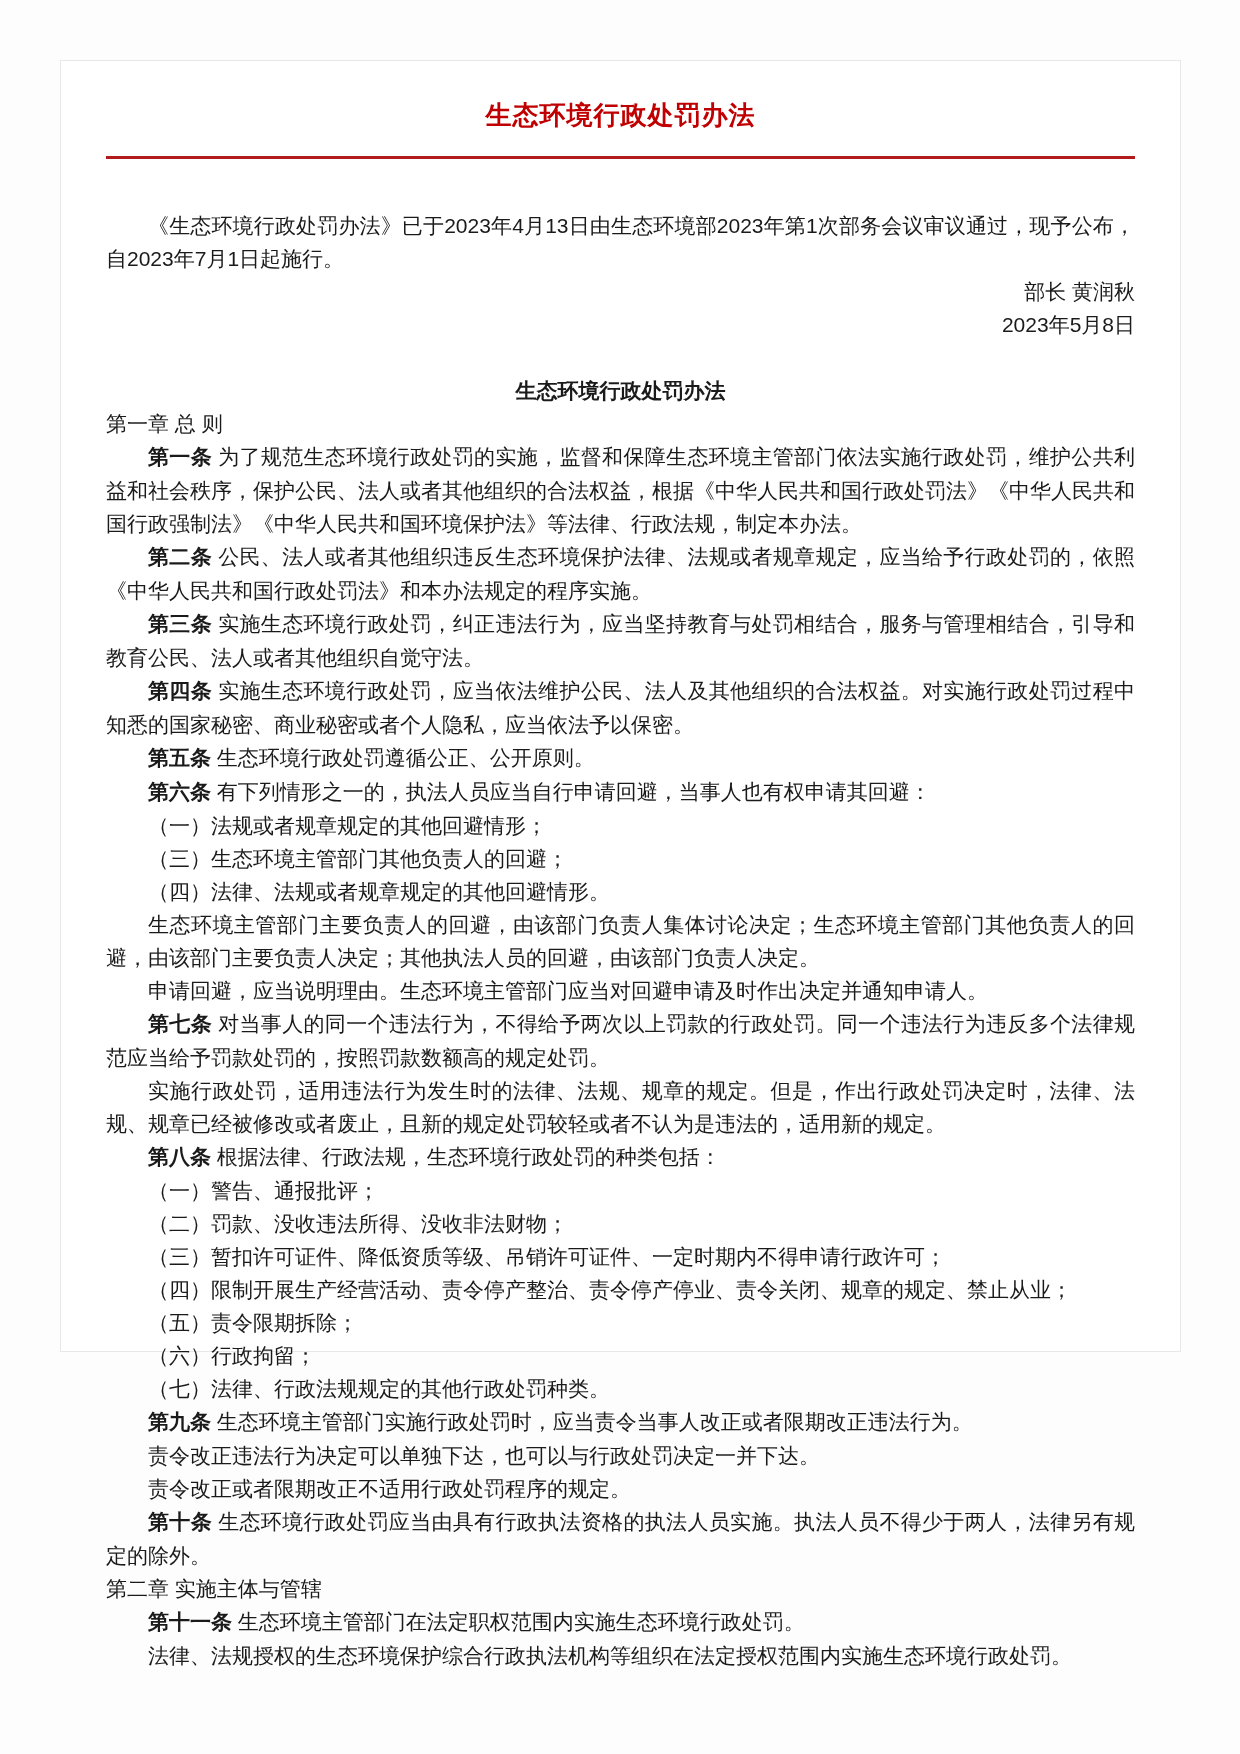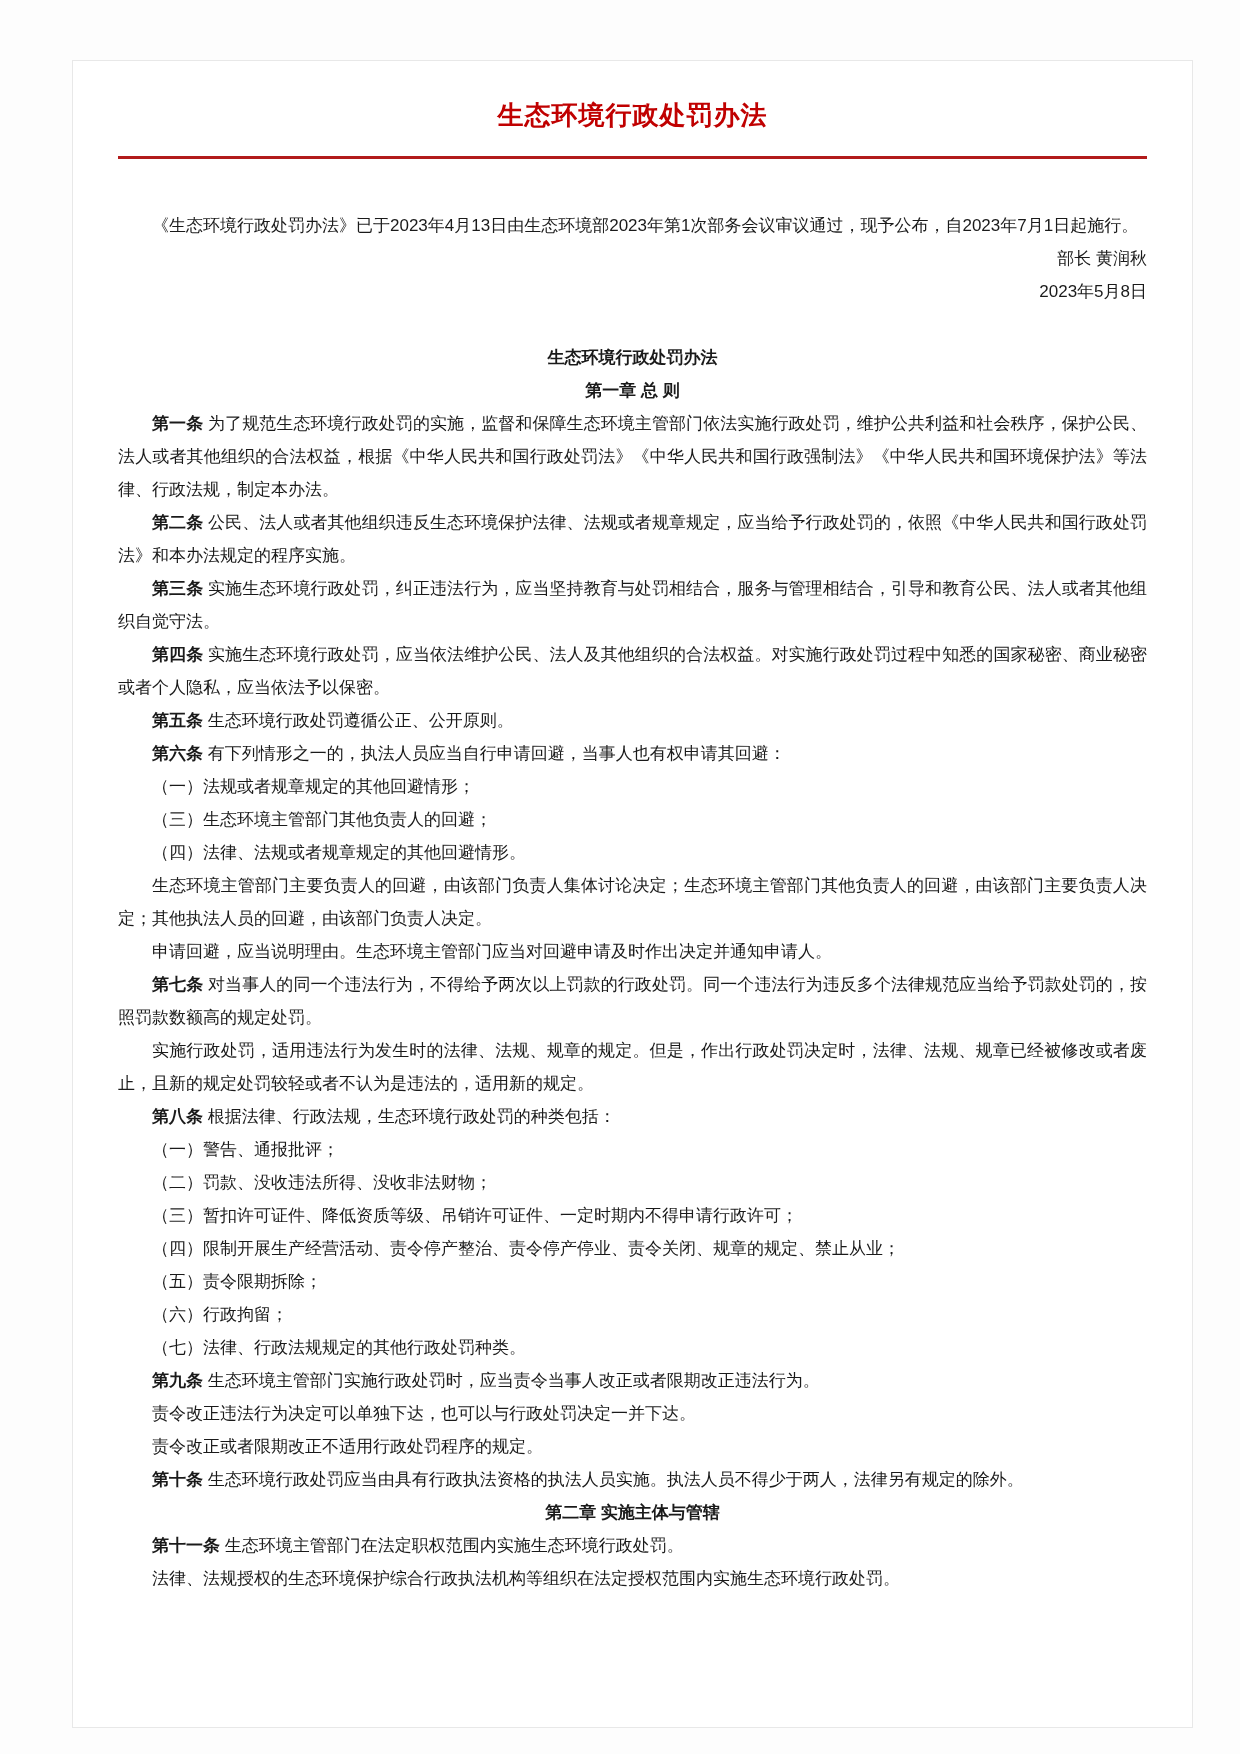--- a/index.html
+++ b/index.html
@@ -9,24 +9,24 @@
     font-family: "Liberation Sans", "DejaVu Sans", sans-serif;
   }
   body {
     position: relative;
     width: 1240px;
     height: 1754px;
     overflow: hidden;
   }
   .page {
     position: absolute;
-    left: 72px;
+    left: 60px;
     top: 60px;
     width: 1121px;
-    height: 1668px;
+    height: 1292px;
     box-sizing: border-box;
     background: #ffffff;
     border: 1px solid #e8e8e8;
     padding: 28px 45px 0 45px;
   }
   .doc-title {
     margin: 0;
     text-align: center;
     font-size: 26px;
     font-weight: bold;
@@ -34,43 +34,43 @@
     color: var(--accent, #c00000);
     letter-spacing: 1px;
   }
   .title-rule {
     height: 3px;
     margin-top: 15px;
     background: var(--rule, #b21b1b);
   }
   .para {
     margin: 0;
-    font-size: 17px;
+    font-size: 21px;
     line-height: 33px;
     color: #1a1a1a;
     text-align: justify;
     text-indent: 2em;
     word-break: break-all;
   }
   .intro {
     margin-top: 50px;
   }
   .sign {
     text-align: right;
     text-indent: 0;
   }
   .body-title {
     margin-top: 33px;
     text-align: center;
     font-weight: bold;
     text-indent: 0;
   }
   .chapter {
-    text-align: center;
-    font-weight: bold;
+    text-align: left;
+    font-weight: normal;
     text-indent: 0;
   }
   .art-label {
     font-weight: bold;
     font-family: Liberation Serif, serif;
   }
 </style>
 </head>
 <body>
 

